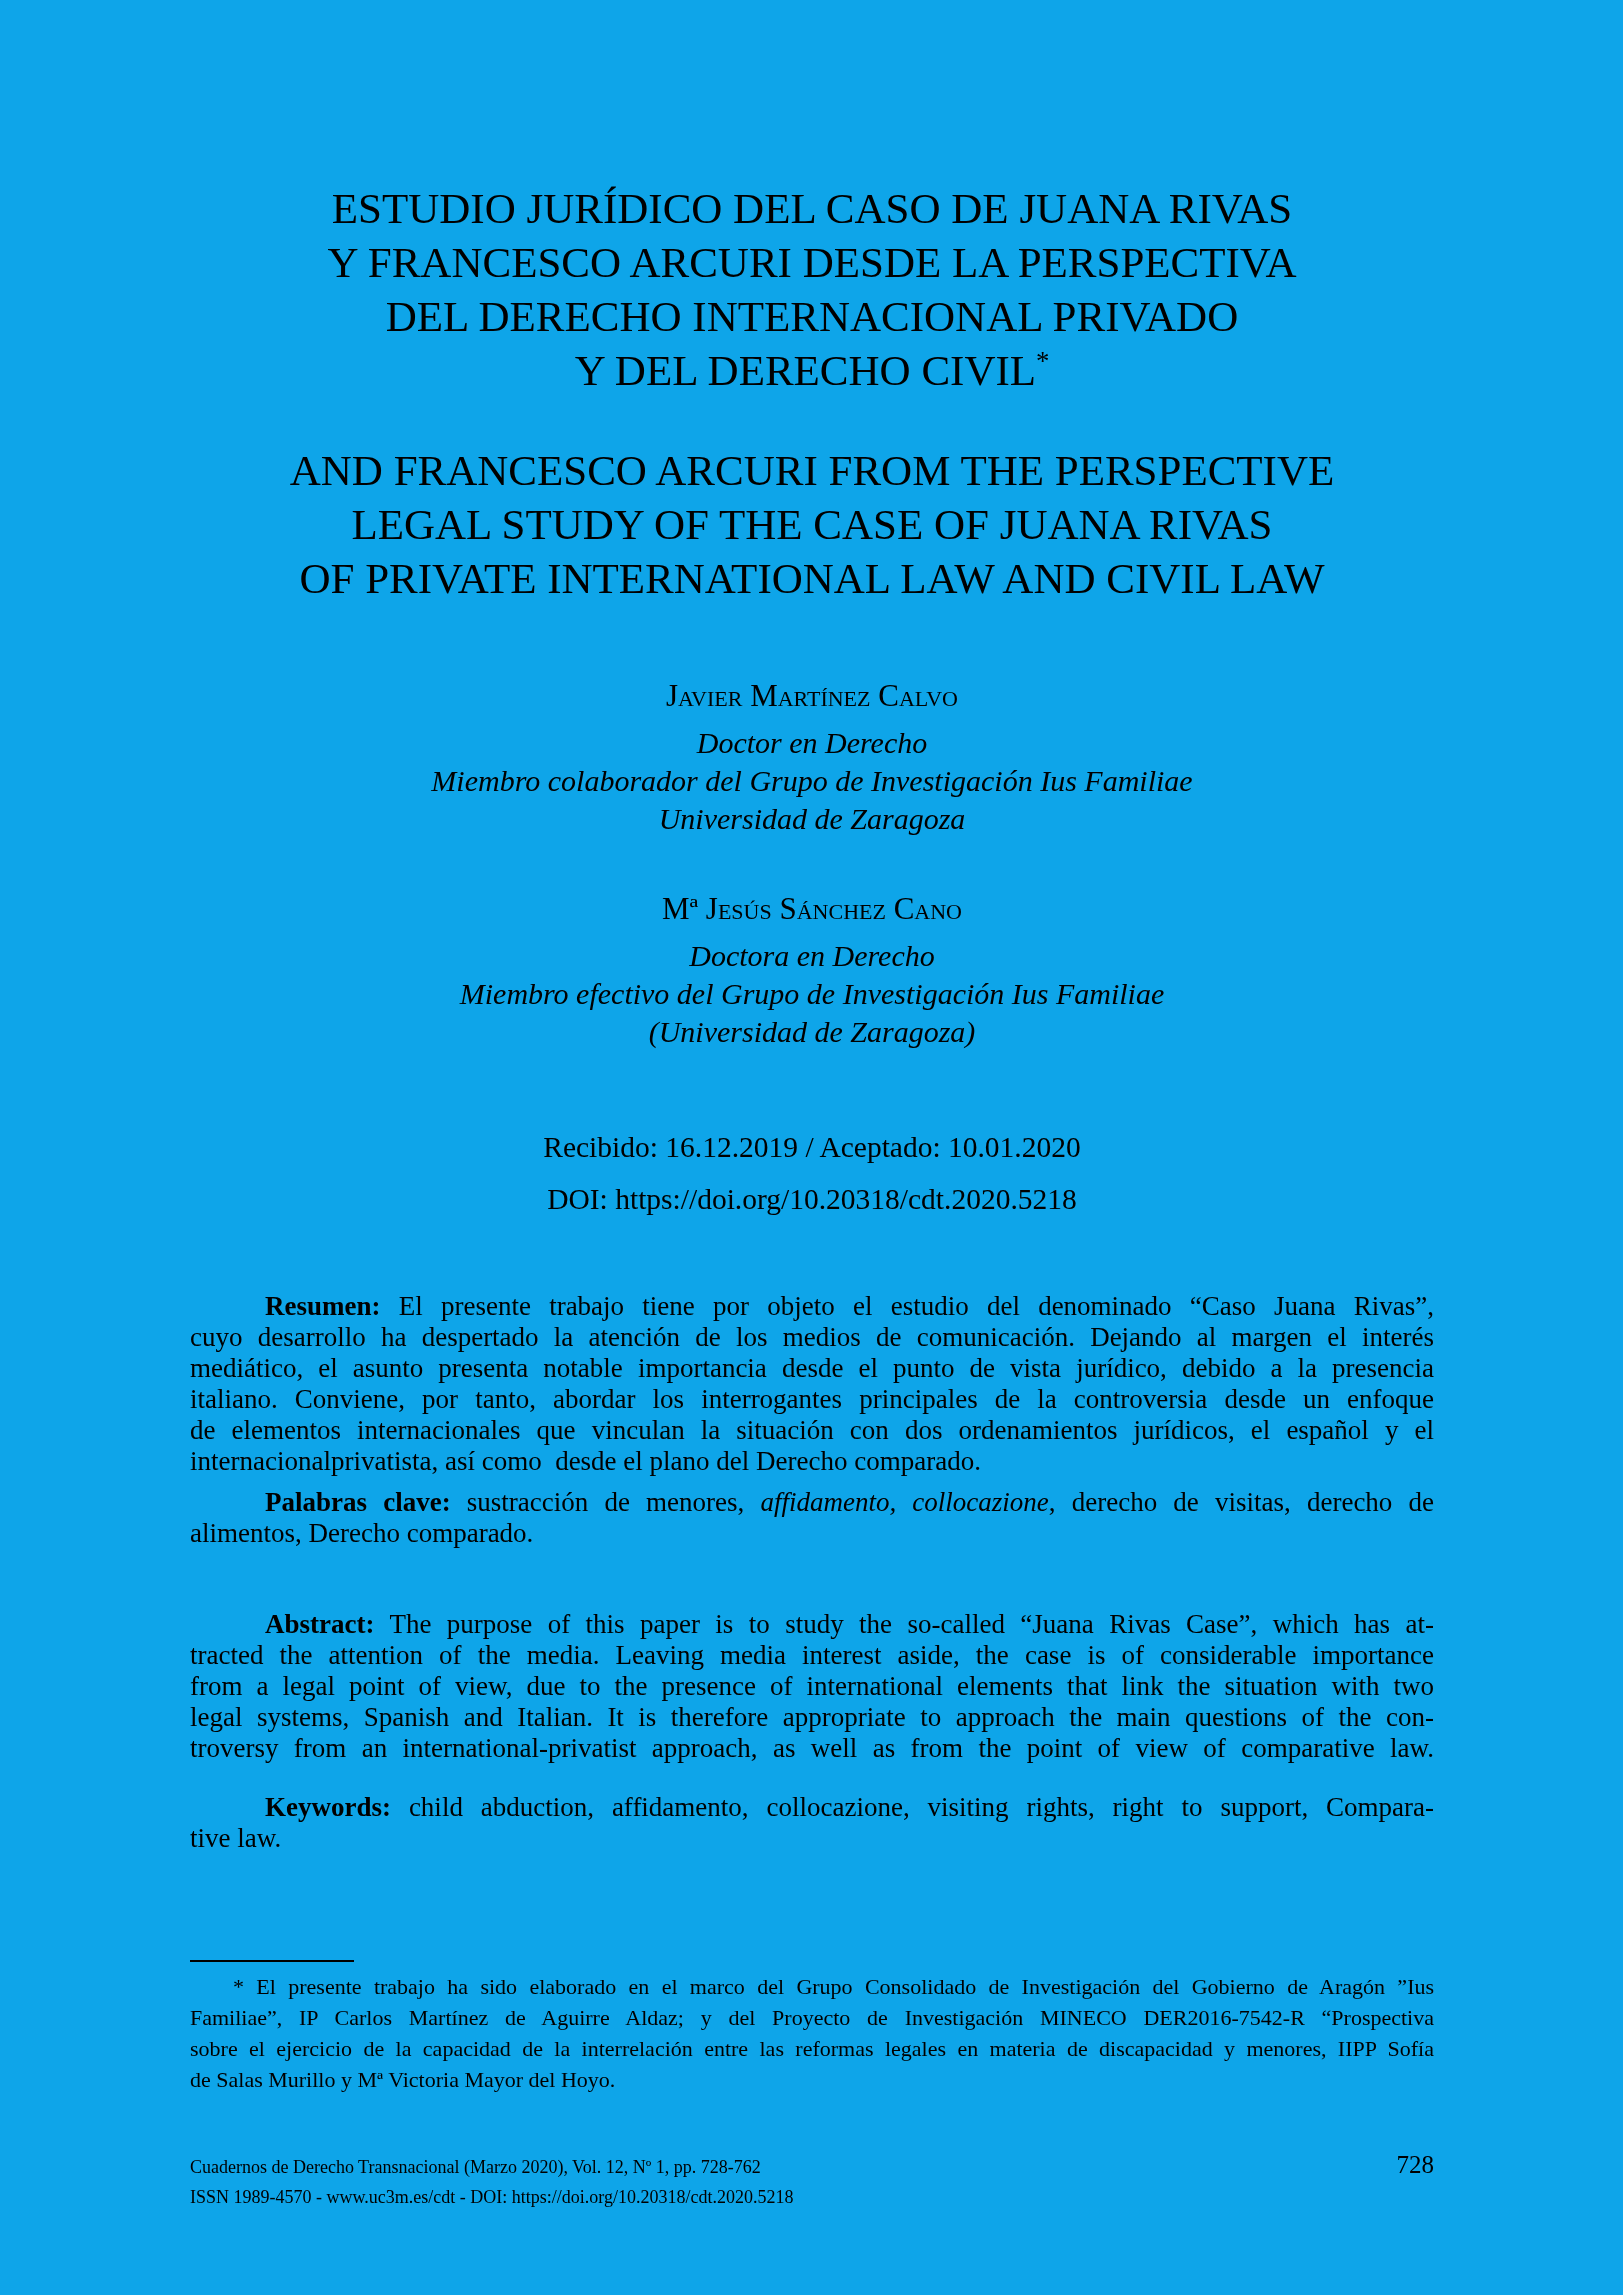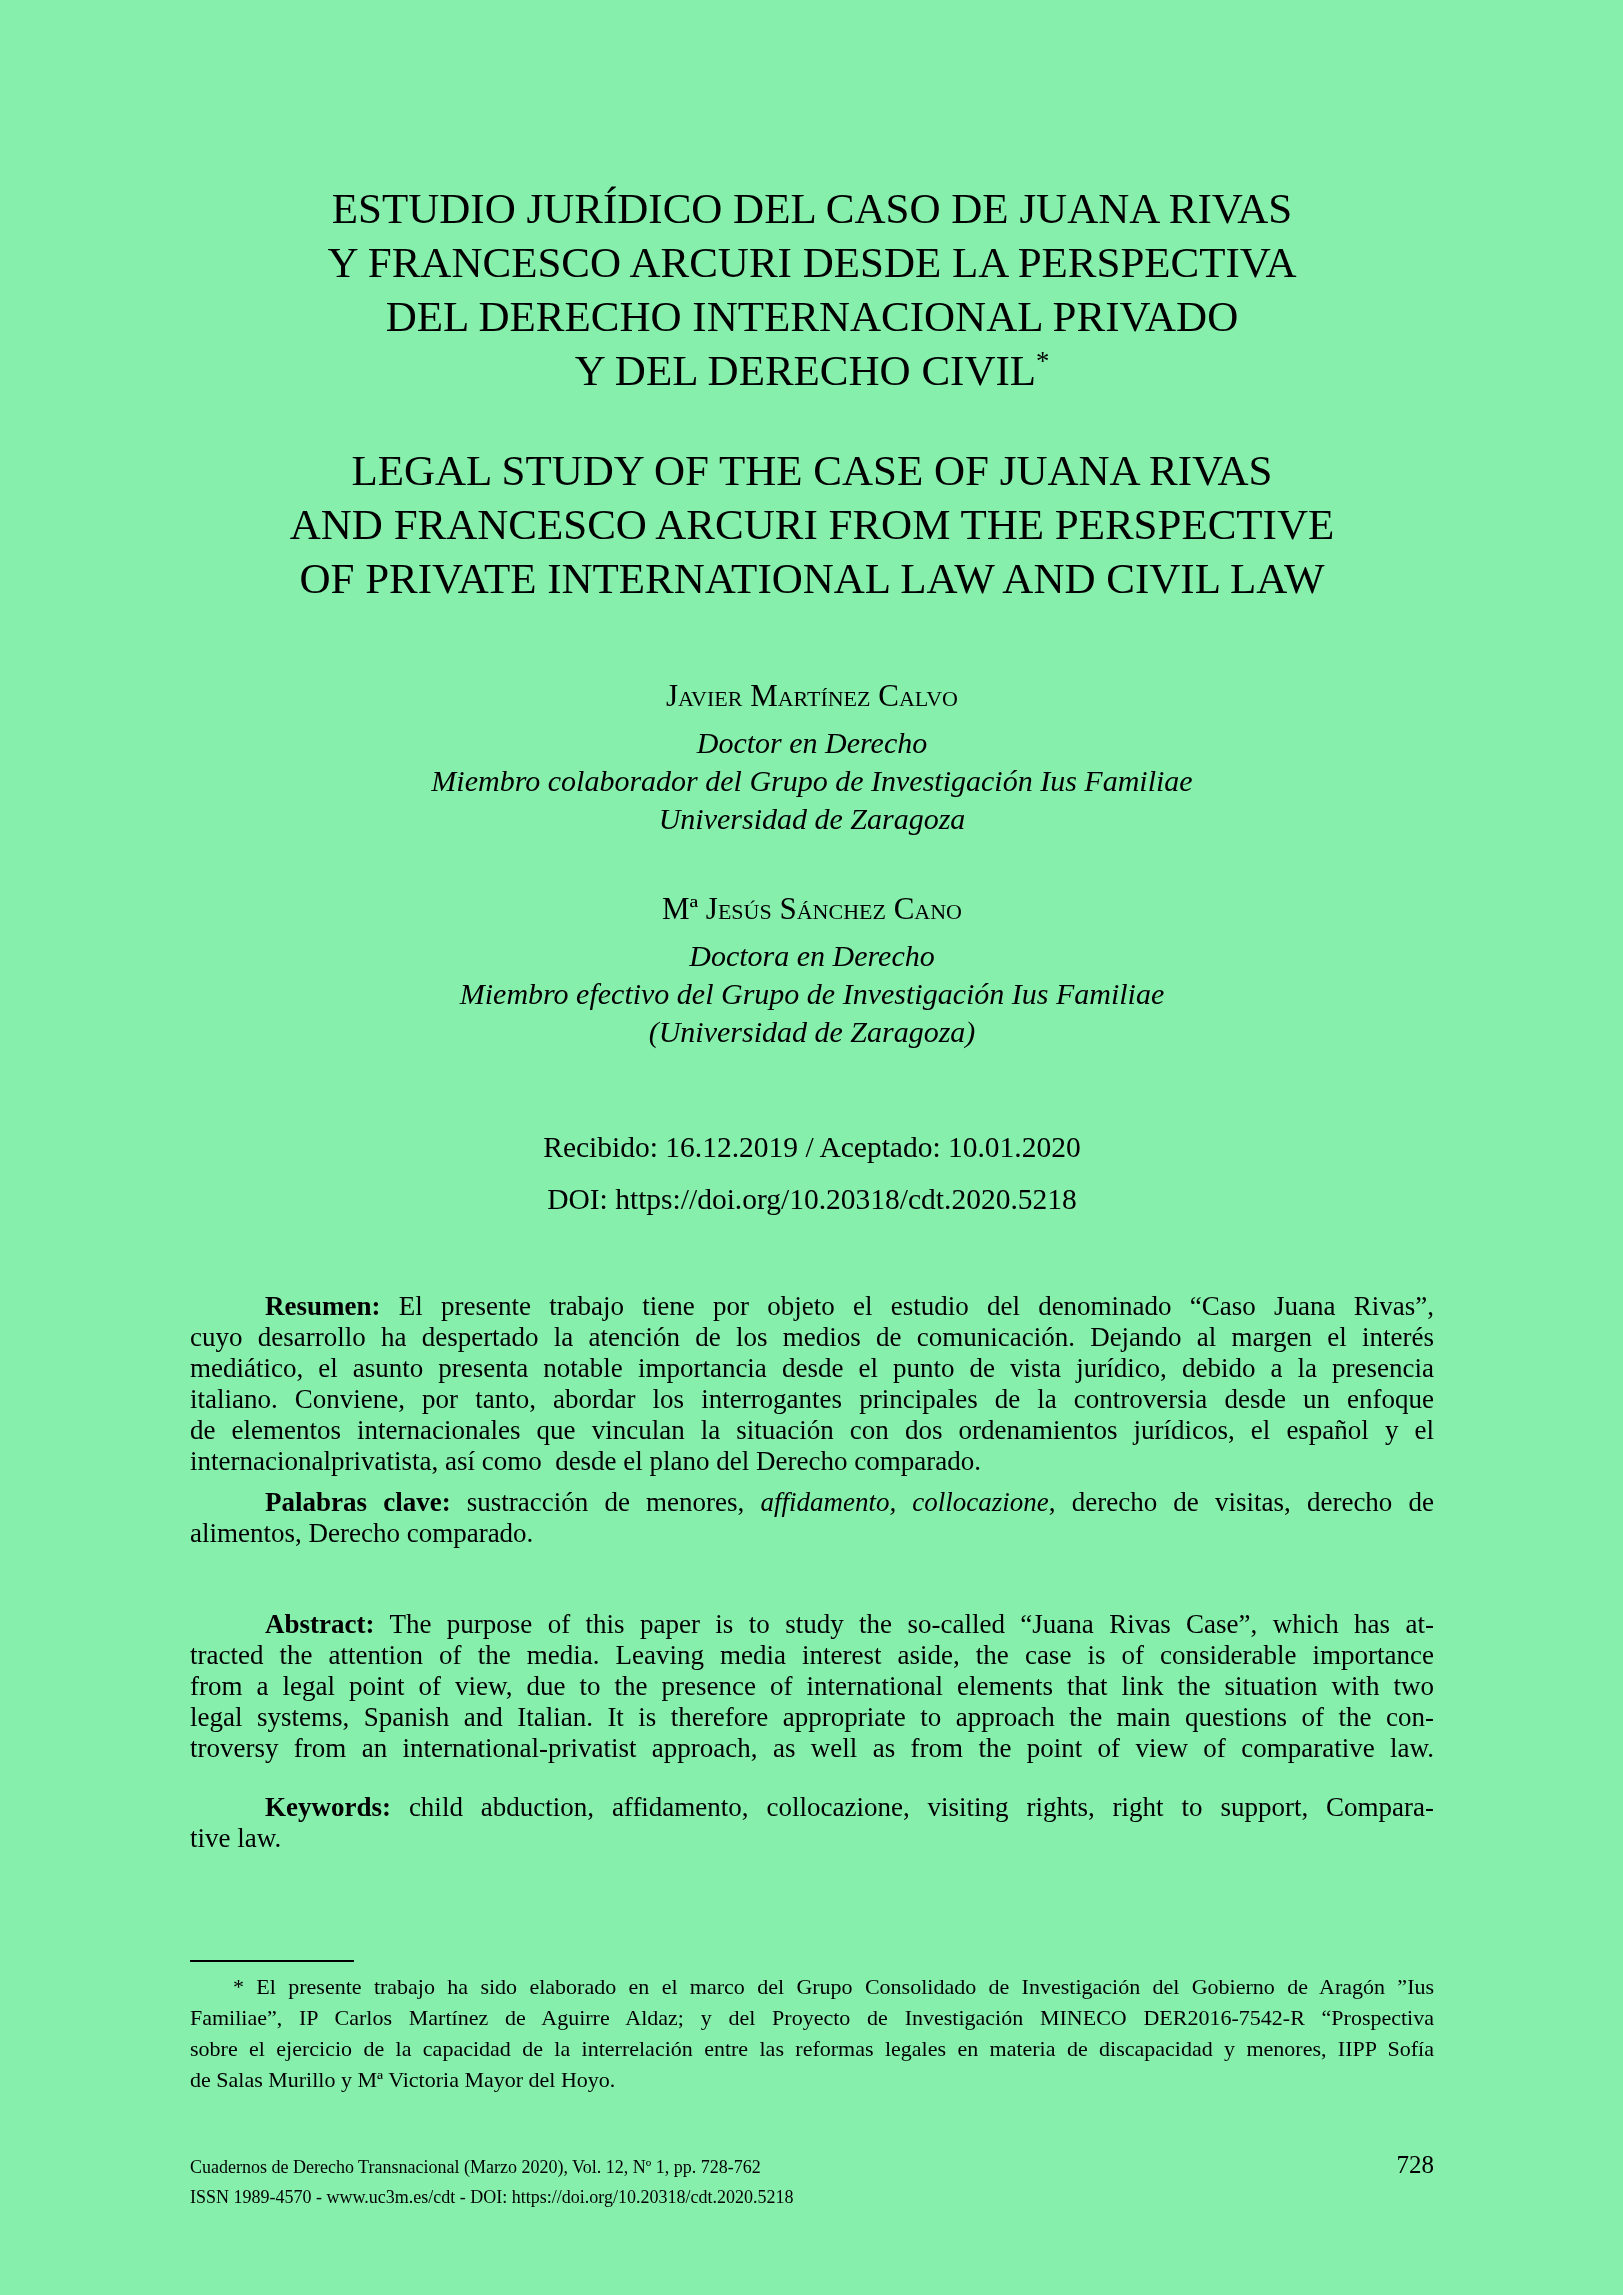--- a/index.html
+++ b/index.html
@@ -1,20 +1,20 @@
 <!DOCTYPE html>
 <html style="font-size:10.5px"><head>
 <meta charset="utf-8">
 <style>
   html,body{margin:0;padding:0;background:#888;}
   .page{
     position:relative;
     width:1623px;height:2295px;
     margin:0 auto;
-    background:#86efac;
+    background:#0ea5e9;
     color:#000;
     font-family:"Liberation Serif", serif;
     overflow:hidden;
   }
   .abs{position:absolute;left:190px;width:1244px;}
   .center{text-align:center;}
   .title{font-size:43px;line-height:54px;letter-spacing:0;}
   .title sup{font-size:0.62em;line-height:0;vertical-align:super;}
   .author-name{font-size:31px;line-height:41px;font-variant:small-caps;margin-bottom:7.9px;}
   .role{font-size:30px;line-height:38px;font-style:italic;}
@@ -37,22 +37,22 @@
 <div class="page">
 
   <header class="abs center title" style="top:182px">
     <div>ESTUDIO JURÍDICO DEL CASO DE JUANA RIVAS</div>
     <div>Y FRANCESCO ARCURI DESDE LA PERSPECTIVA</div>
     <div>DEL DERECHO INTERNACIONAL PRIVADO</div>
     <div><span>Y DEL DERECHO CIVIL</span><sup>*</sup></div>
   </header>
 
   <header class="abs center title" style="top:444px">
+    <div>AND FRANCESCO ARCURI FROM THE PERSPECTIVE</div>
     <div>LEGAL STUDY OF THE CASE OF JUANA RIVAS</div>
-    <div>AND FRANCESCO ARCURI FROM THE PERSPECTIVE</div>
     <div>OF PRIVATE INTERNATIONAL LAW AND CIVIL LAW</div>
   </header>
 
   <section class="abs center" style="top:675px">
     <div class="author-name">Javier Martínez Calvo</div>
     <div class="role">Doctor en Derecho</div>
     <div class="role">Miembro colaborador del Grupo de Investigación Ius Familiae</div>
     <div class="role">Universidad de Zaragoza</div>
   </section>
 

